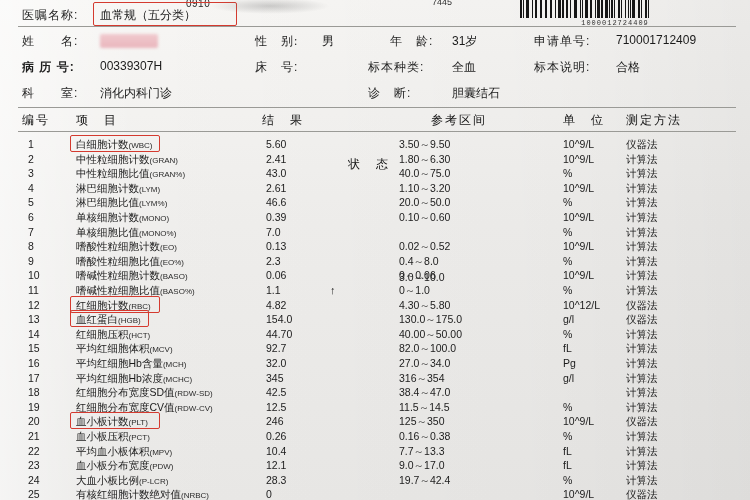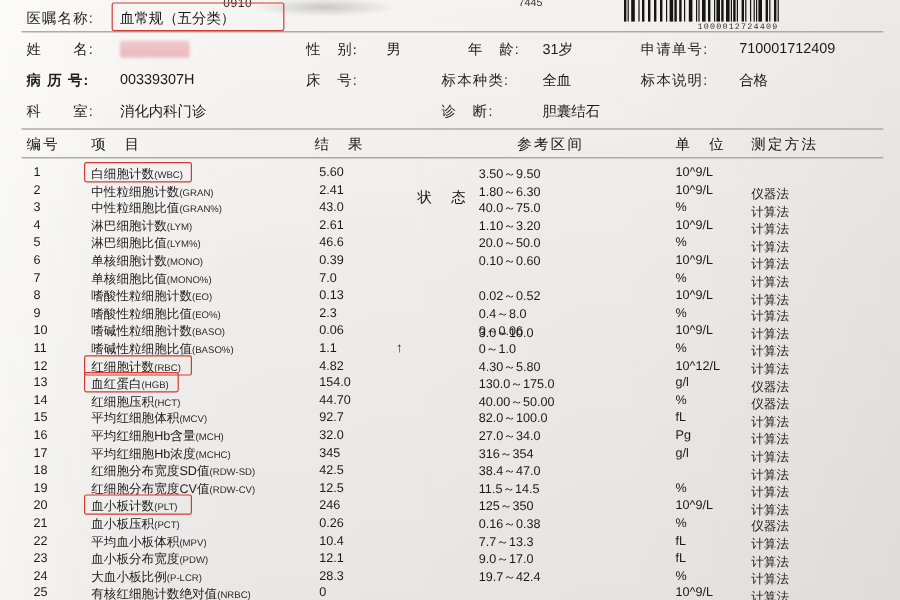--- a/index.html
+++ b/index.html
@@ -43,21 +43,21 @@
 
   .redbox{
     position:absolute;border:1.6px solid #d43a2f;border-radius:2px;
     pointer-events:none;
   }
 
   
   .th{position:absolute;font-size:12px;letter-spacing:2px;color:#141414;}
   .cell{position:absolute;font-size:10.5px;color:#1b1b1b;white-space:nowrap;}
   .cell.num{font-family:"Liberation Sans",sans-serif;}
-  .cn{font-size:10.5px;margin-top:17px;}
+  .cn{font-size:10.5px;}
   .en{font-size:8px;color:#2a2a2a;}
   .redact{
     position:absolute;background:linear-gradient(180deg,#f0c9cd,#e9b6bd);
     filter:blur(1.4px);border-radius:2px;
   }
   .smudge{
     position:absolute;background:radial-gradient(ellipse at center,rgba(120,120,120,0.35),rgba(120,120,120,0) 70%);
   }
 </style>
 </head>

